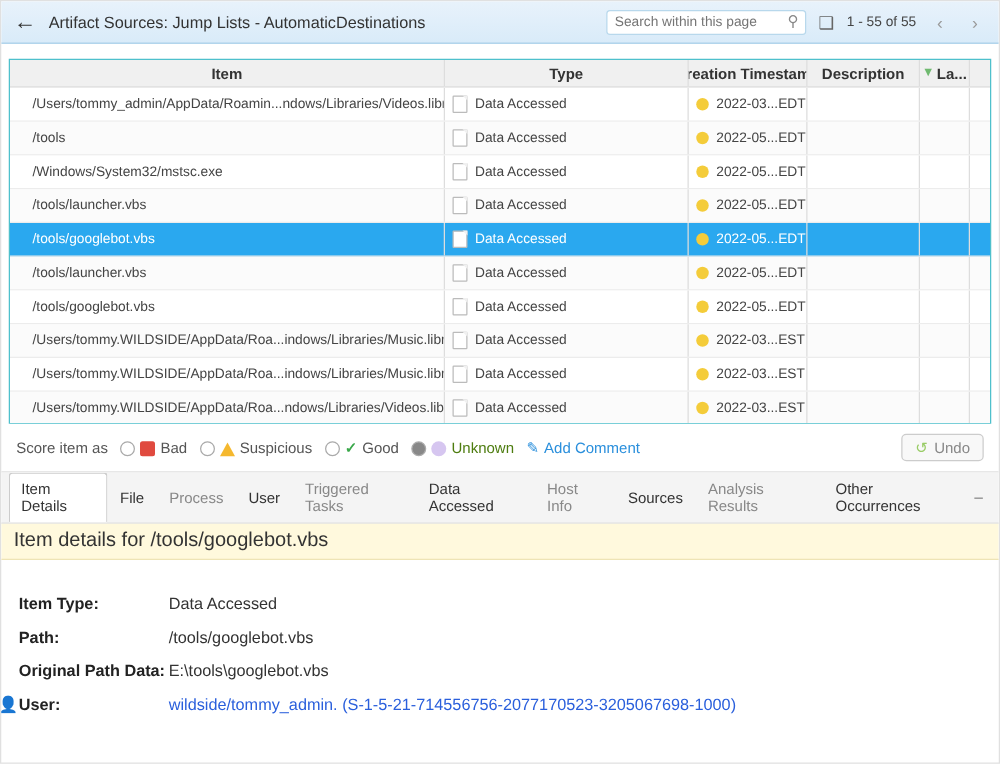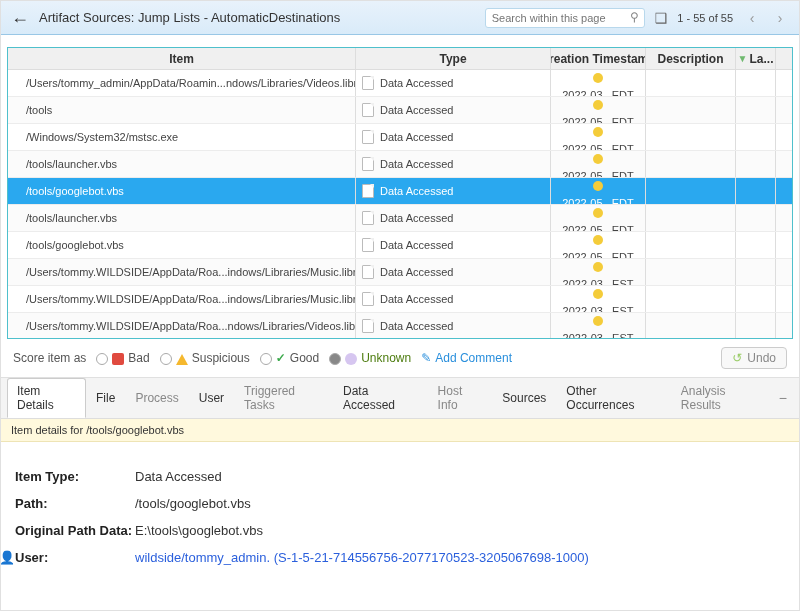--- a/index.html
+++ b/index.html
@@ -80,21 +80,21 @@
   .grid-body { overflow-y:auto; height: calc(100% - 22px); }
   .row {
     display: flex;
     height: 27px;
     border-bottom: 1px solid #ececec;
     background:#fff;
   }
   .row .col { font-size: 11px; color:#444; position:relative; }
   .row .col-item { justify-content:flex-start; padding-left: 18px;}
   .row .col-type { justify-content:flex-start; gap:6px; }
-  .row .col-ts   { justify-content:flex-start; gap:6px;flex-direction:column; }
+  .row .col-ts   { justify-content:flex-start; gap:6px; }
   .row.selected { background:#2aa8ef; color:#fff; }
   .row.selected .col { color:#fff; }
   .row.alt { background:#fbfbfb; }
   .doc-ic {
     width:12px; height:14px; border:1px solid #bbb; border-radius:1px;
     position:relative; background:#fff; display:inline-block; flex-shrink:0;
   }
   .doc-ic:before{
     content:''; position:absolute; right:-1px; top:-1px;
     border-top:4px solid #f0f0f0; border-left:4px solid transparent;
@@ -129,21 +129,21 @@
   .tab{
     padding:5px 9px; color:#888; cursor:pointer; border:1px solid transparent;
   }
   .tab.enabled{ color:#333; }
   .tab.active{
     background:#fff; border:1px solid #ccc; border-bottom-color:#fff;
     color:#333; border-radius:3px 3px 0 0;
   }
   .tab-collapse{ margin-left:auto; color:#888; font-size:14px; padding:0 6px; cursor:pointer;}
   .details-banner{
-    background:#fff9dd; padding:5px 10px; font-size:11px;
+    background:#fff9dd; padding:5px 10px; font-size:16px;
     border-bottom:1px solid #eee4b5;
   }
   .details{
     padding: 27px 14px; font-size:13px;
   }
   .details-row{ display:flex; margin-bottom:12px; }
   .details-label{ width:120px; font-weight:600; color:#222; }
   .details-value{ color:#333; }
   .details-value.link{ color:#2a5fdc; cursor:pointer; }
   .user-ic{ width:12px; display:inline-block; margin-left:-16px; margin-right:4px;}
@@ -344,22 +344,22 @@
 
 <div class="tabs-bar" id="tabs-bar">
   <div class="tab active enabled">Item Details</div>
     <div class="tab enabled">File</div>
     <div class="tab">Process</div>
     <div class="tab enabled">User</div>
     <div class="tab">Triggered Tasks</div>
     <div class="tab enabled">Data Accessed</div>
     <div class="tab">Host Info</div>
     <div class="tab enabled">Sources</div>
+    <div class="tab">Analysis Results</div>
     <div class="tab enabled">Other Occurrences</div>
-    <div class="tab">Analysis Results</div>
     <span class="tab-collapse">−</span>
 </div>
 
 <div class="details-banner">Item details for /tools/googlebot.vbs</div>
 
 <div class="details">
   <div class="details-row">
     <div class="details-label">Item Type:</div>
     <div class="details-value">Data Accessed</div>
   </div>

